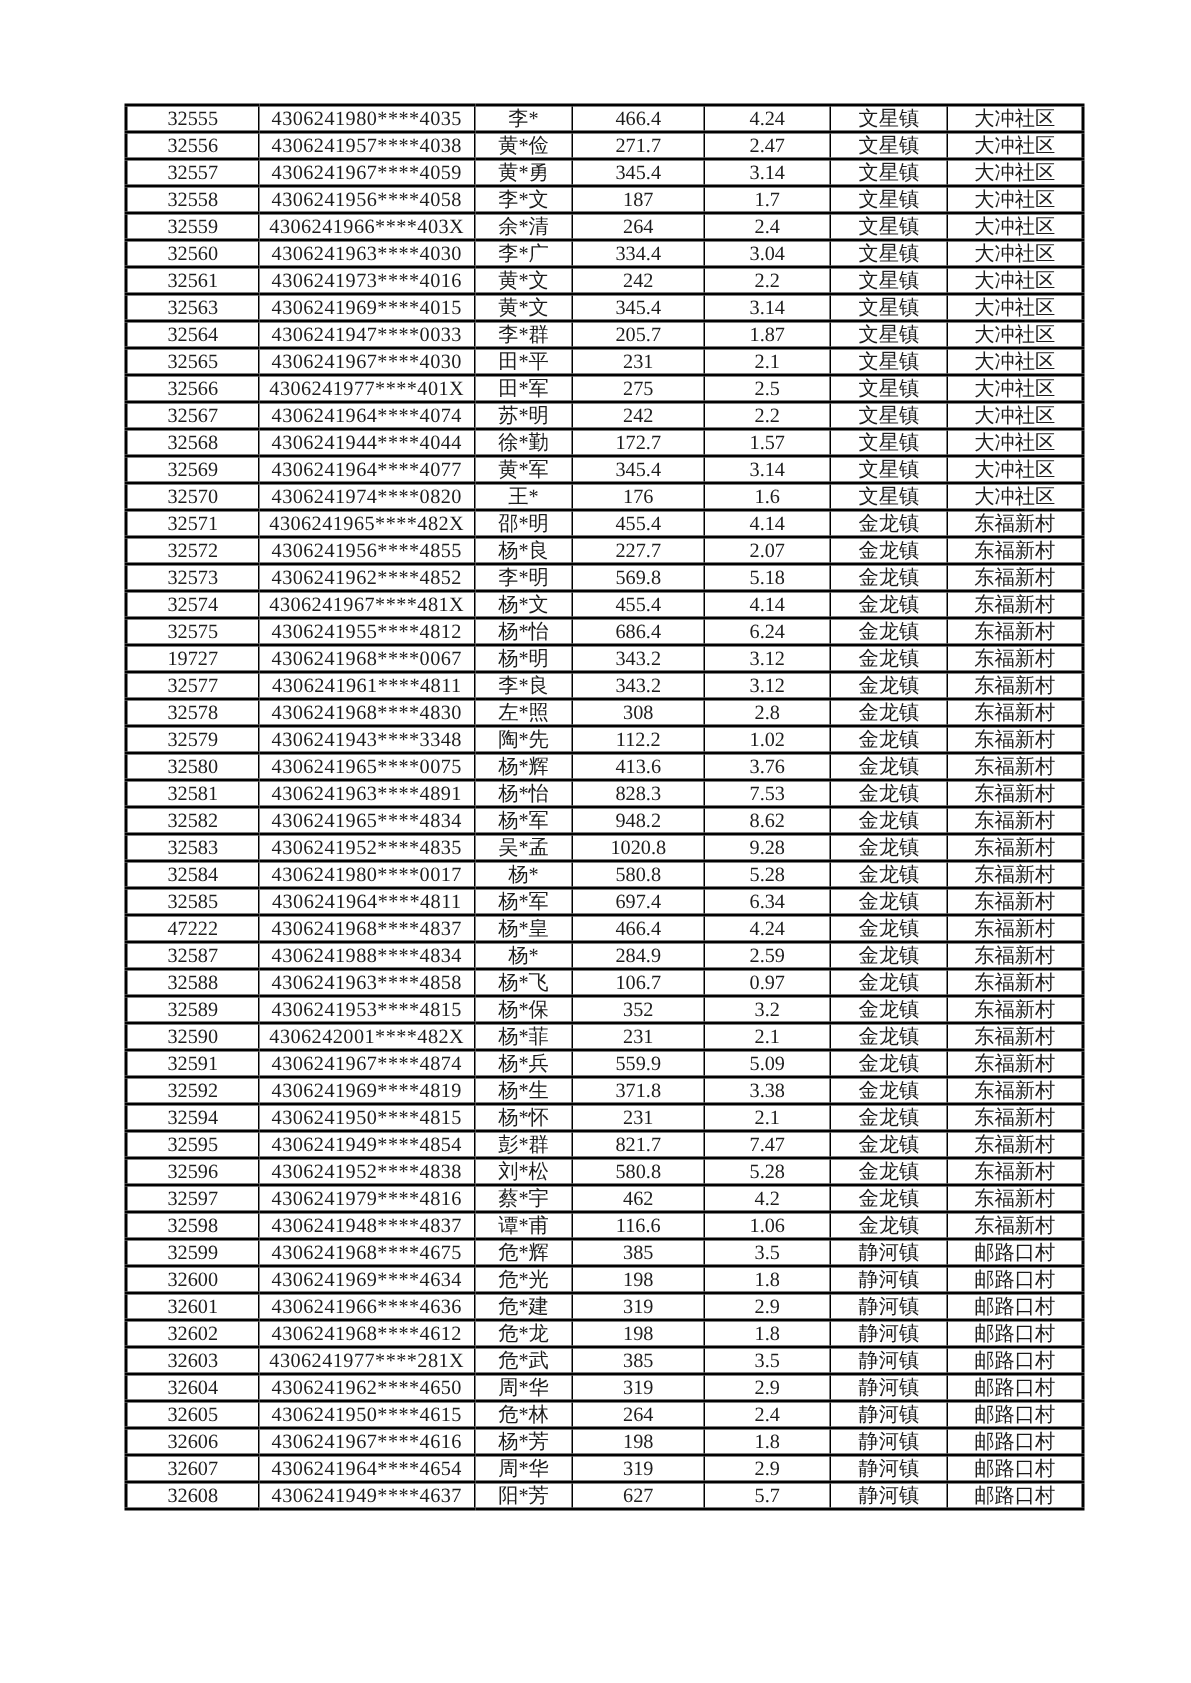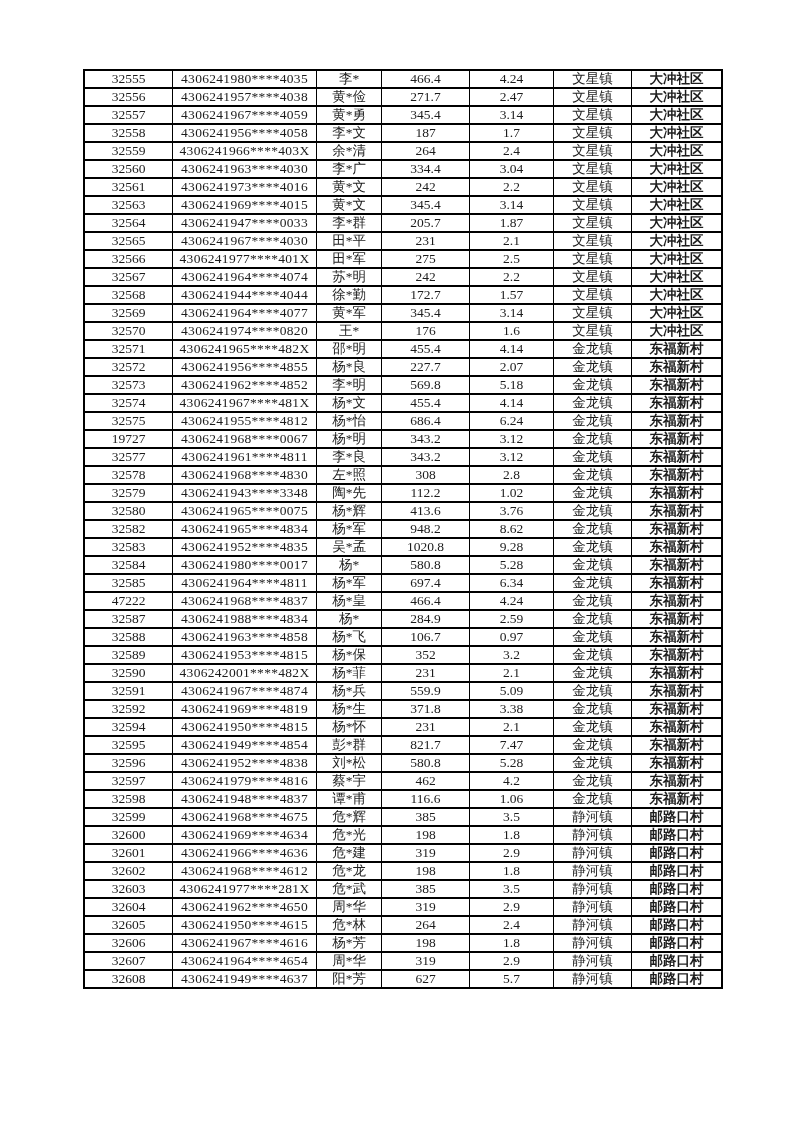--- a/index.html
+++ b/index.html
@@ -40,21 +40,21 @@
     white-space: nowrap;
     overflow: hidden;
     color: #1c1c1c;
   }
   .col-serial_no        { width: 87px; }
   .col-id_masked        { width: 143px; letter-spacing: 0.3px; }
   .col-name_masked      { width: 64px; }
   .col-amount_primary   { width: 87px; }
   .col-amount_secondary { width: 83px; }
   .col-township         { width: 77px; }
-  .col-village          { width: 89px; font-weight: bold; }
+  .col-village          { width: 89px; }
 </style>
 </head>
 <body>
 
 <div class="page">
   <table class="records">
     <colgroup>
       <col class="col-serial_no">
       <col class="col-id_masked">
       <col class="col-name_masked">
@@ -283,20 +283,29 @@
         <tr>
           <td class="col-serial_no">32580</td>
           <td class="col-id_masked">4306241965****0075</td>
           <td class="col-name_masked">杨*辉</td>
           <td class="col-amount_primary">413.6</td>
           <td class="col-amount_secondary">3.76</td>
           <td class="col-township">金龙镇</td>
           <td class="col-village">东福新村</td>
         </tr>
         <tr>
+          <td class="col-serial_no">32581</td>
+          <td class="col-id_masked">4306241963****4891</td>
+          <td class="col-name_masked">杨*怡</td>
+          <td class="col-amount_primary">828.3</td>
+          <td class="col-amount_secondary">7.53</td>
+          <td class="col-township">金龙镇</td>
+          <td class="col-village">东福新村</td>
+        </tr>
+        <tr>
           <td class="col-serial_no">32582</td>
           <td class="col-id_masked">4306241965****4834</td>
           <td class="col-name_masked">杨*军</td>
           <td class="col-amount_primary">948.2</td>
           <td class="col-amount_secondary">8.62</td>
           <td class="col-township">金龙镇</td>
           <td class="col-village">东福新村</td>
         </tr>
         <tr>
           <td class="col-serial_no">32583</td>

